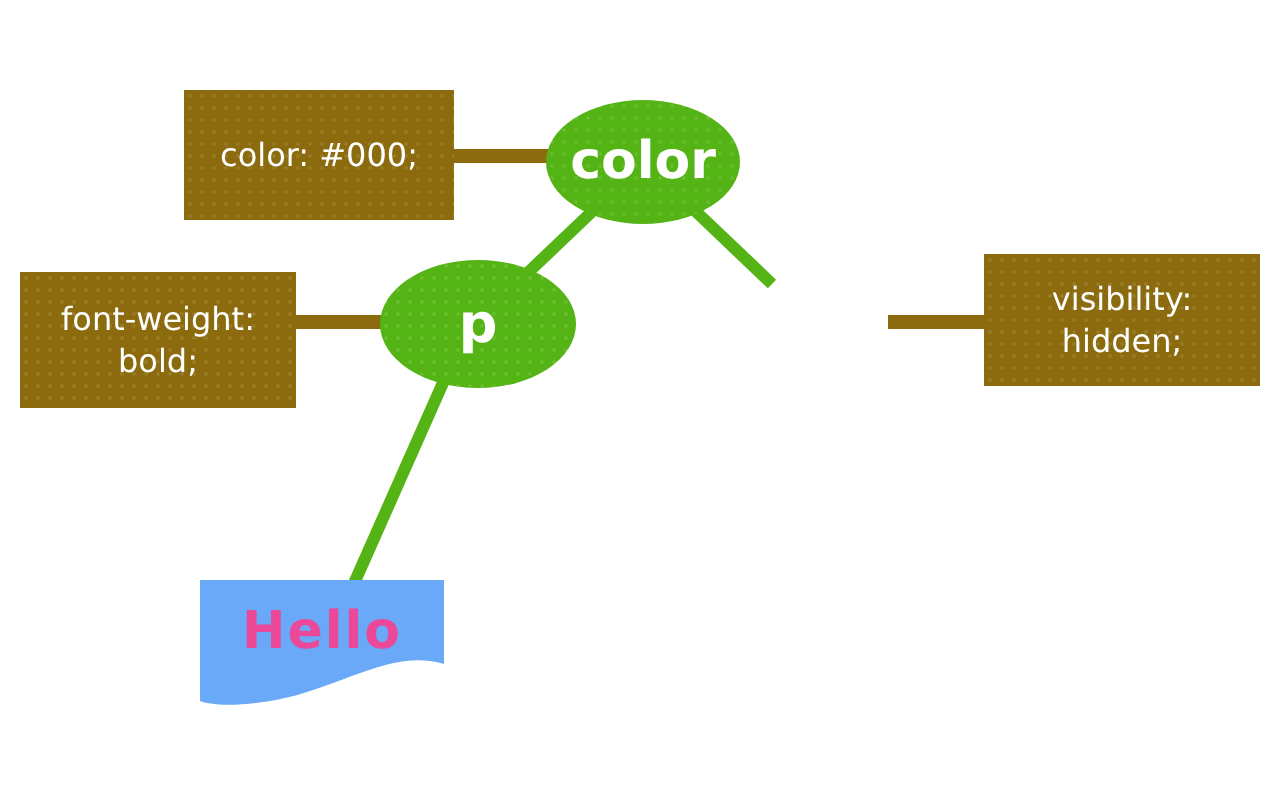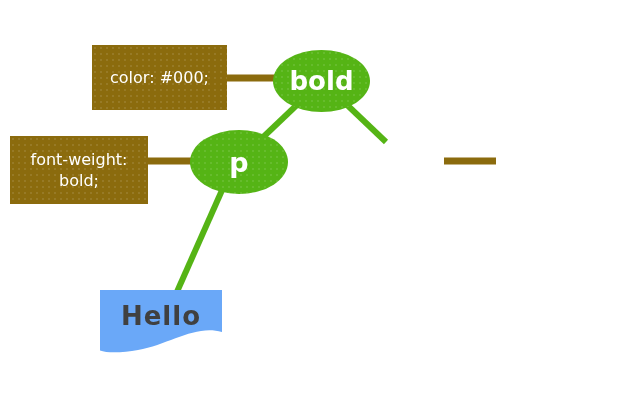--- a/index.html
+++ b/index.html
@@ -40,21 +40,21 @@
     font-size: 26px;
   }
   .node-body { left: 273px; top: 50px;  width: 97px;  height: 62px; }
   .node-p    { left: 190px; top: 130px; width: 98px;  height: 64px; font-size: 27px; }
   .node-div  { left: 349px; top: 131px; width: 101px; height: 61px; }
 
   .hello-label {
     position: absolute;
     left: 100px; top: 292px; width: 122px; height: 48px;
     display: flex; align-items: center; justify-content: center;
-    color: #404040;
+    color: #ec4899;
     font-weight: bold;
     font-size: 26px;
     letter-spacing: 1px;
   }
 </style>
 </head>
 <body>
 
 <div class="canvas">
 
@@ -71,21 +71,23 @@
     <path d="M 100,290 L 222,290 L 222,332
              C 196,324 170,344 138,350
              C 124,352.5 108,353.5 100,350.5 Z" fill="#6aa8f8"></path>
   </svg>
 
   <div class="rule-box rule-color textured">color: #000;</div>
 
   <div class="rule-box rule-fontweight textured">font-weight:
 bold;</div>
 
+  <div class="rule-box rule-visibility textured">visibility:
+hidden;</div>
 
-  <div class="node node-body textured">bold</div>
+  <div class="node node-body textured">color</div>
 
   <div class="node node-p textured">p</div>
 
 
   <div class="hello-label">Hello</div>
 
 </div>
 
 </body></html>

